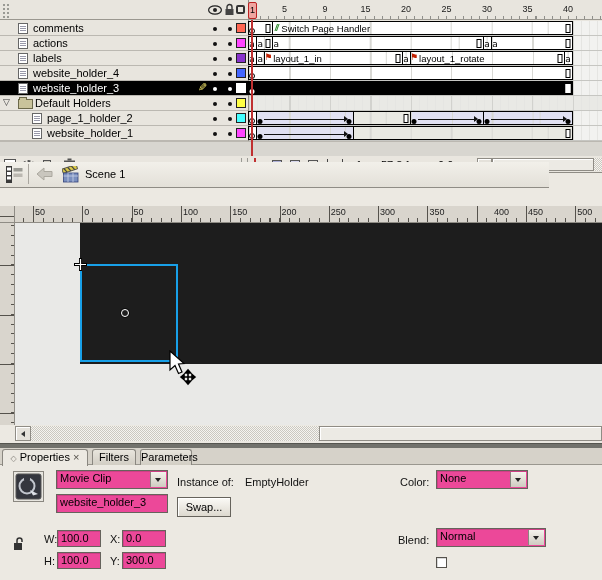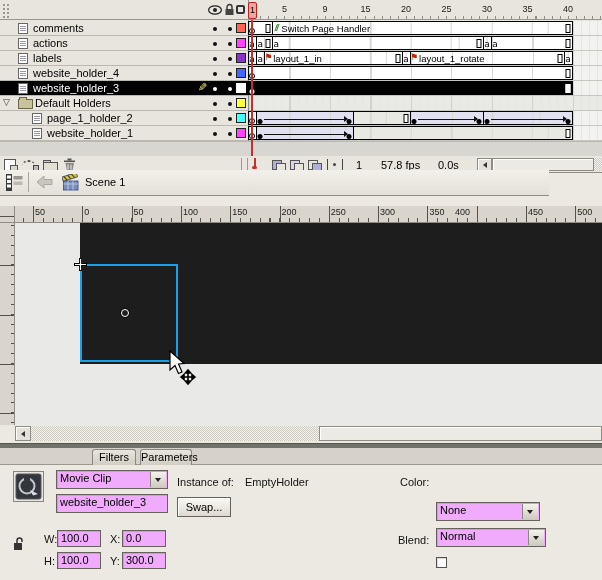--- a/index.html
+++ b/index.html
@@ -48,21 +48,21 @@
   .onion{position:absolute;top:3px;width:15px;height:12px;}
   .sq1{position:absolute;left:1px;top:1px;width:8px;height:8px;background:#AEB0D6;border:1px solid #555;}
   .sq2{position:absolute;left:5px;top:4px;width:8px;height:8px;background:#E9E6DF;border:1px solid #555;}
   .scroll-thumb{background:#ECEAE4;border:1px solid #8F8C85;box-shadow:inset 1px 1px 0 #fff;box-sizing:border-box;}
   .stipple{background-image:linear-gradient(45deg,#CBC8C0 25%,transparent 25%,transparent 75%,#CBC8C0 75%),
            linear-gradient(45deg,#CBC8C0 25%,transparent 25%,transparent 75%,#CBC8C0 75%);
            background-size:2px 2px;background-position:0 0,1px 1px;background-color:#F5F4F0;}
   .sb-arrow{background:#E4E1DA;border:1px solid #8F8C85;box-sizing:border-box;box-shadow:inset 1px 1px 0 #fff;}
   .tri-left{width:0;height:0;border-right:4px solid #333;border-top:3px solid transparent;border-bottom:3px solid transparent;margin:3px auto;}
   
-  #editbar{left:0;top:170px;width:549px;height:26px;background:linear-gradient(#F2F0EA,#E3E0D8);border-bottom:1px solid #8F8C85;box-sizing:border-box;}
+  #editbar{left:0;top:162px;width:549px;height:26px;background:linear-gradient(#F2F0EA,#E3E0D8);border-bottom:1px solid #8F8C85;box-sizing:border-box;}
   
   #stagewrap{left:0;top:199px;width:602px;height:244px;background:#ECE9E2;}
   #hruler{left:15px;top:7px;width:587px;height:17px;background:#D9D5CD;border-bottom:1px solid #8F8C85;box-sizing:border-box;
       background-image:repeating-linear-gradient(90deg,#55524C 0 1px,transparent 1px 9.86px);
       background-size:100% 4px;background-position:8px 12px;background-repeat:no-repeat;}
   #vruler{left:0;top:24px;width:15px;height:203px;background:#D9D5CD;border-right:1px solid #8F8C85;box-sizing:border-box;
       background-image:repeating-linear-gradient(180deg,#55524C 0 1px,transparent 1px 9.86px);
       background-size:4px 100%;background-position:11px 2px;background-repeat:no-repeat;}
   .hr-lab{position:absolute;top:1px;font-size:9px;color:#222;}
   .hr-tick{position:absolute;top:0;width:1px;height:16px;background:#55524C;}
@@ -72,21 +72,21 @@
   #stage-rect{position:absolute;left:65px;top:0;width:522px;height:141px;}
   #sel-rect{position:absolute;left:65px;top:41px;width:98px;height:98px;border:2px solid;box-sizing:border-box;}
   #hscroll{left:0;top:226px;width:602px;height:17px;background:#ECE9E2;}
   
   #propsep{left:0;top:443px;width:602px;height:5px;background:#72726C;border-top:1px solid #55554F;box-sizing:border-box;}
   #props{left:0;top:448px;width:602px;height:132px;background:#ECE9E2;}
   #tabstrip{position:absolute;left:0;top:0;width:602px;height:17px;background:#D6D2C9;border-bottom:1px solid #9A978F;box-sizing:border-box;}
   .tab{position:absolute;top:1px;height:16px;border:1px solid #8A8780;border-bottom:none;border-radius:3px 3px 0 0;
        font-size:11px;line-height:15px;text-align:center;box-sizing:border-box;background:linear-gradient(#E8E5DD,#D2CEC4);}
   .tab.active{background:#ECE9E2;height:17px;z-index:2;}
-  .field{position:absolute;background:#f0abfc;border:1px solid #66635C;box-sizing:border-box;font-size:11px;line-height:15px;padding-left:3px;
+  .field{position:absolute;background:#ec4899;border:1px solid #66635C;box-sizing:border-box;font-size:11px;line-height:15px;padding-left:3px;
          box-shadow:inset 1px 1px 0 rgba(0,0,0,0.12);}
   .combo-btn{position:absolute;right:1px;top:1px;bottom:1px;width:15px;background:linear-gradient(#F4F2EC,#CFCBC1);border-left:1px solid #8A8780;}
   .combo-btn:after{content:"";position:absolute;left:4px;top:6px;width:0;height:0;border-top:4px solid #222;border-left:3.5px solid transparent;border-right:3.5px solid transparent;}
   .plabel{position:absolute;font-size:11px;color:#111;}
   #swapbtn{position:absolute;background:linear-gradient(#FBFAF6,#DDD9CF);border:1px solid #66635C;box-shadow:inset 1px 1px 0 #fff;
      font-size:11px;text-align:center;line-height:18px;box-sizing:border-box;}
   #cb-cache{position:absolute;width:11px;height:11px;background:#fff;border:1px solid #55524C;box-sizing:border-box;box-shadow:inset 1px 1px 0 rgba(0,0,0,.15);}
 </style>
 </head>
 <body>
@@ -376,21 +376,21 @@
         <div class="hr-lab" style="left: 217.2px;">150</div>
         <div class="hr-tick" style="left: 264.5px;"></div>
         <div class="hr-lab" style="left: 266.5px;">200</div>
         <div class="hr-tick" style="left: 313.8px;"></div>
         <div class="hr-lab" style="left: 315.8px;">250</div>
         <div class="hr-tick" style="left: 363.1px;"></div>
         <div class="hr-lab" style="left: 365.1px;">300</div>
         <div class="hr-tick" style="left: 412.4px;"></div>
         <div class="hr-lab" style="left: 414.4px;">350</div>
         <div class="hr-tick" style="left: 461.7px;"></div>
-        <div class="hr-lab" style="left: 440px;">400</div>
+        <div class="hr-lab" style="left: 479px;">400</div>
         <div class="hr-tick" style="left: 511px;"></div>
         <div class="hr-lab" style="left: 513px;">450</div>
         <div class="hr-tick" style="left: 560.3px;"></div>
         <div class="hr-lab" style="left: 562.3px;">500</div>
       </div>
     <div class="abs" id="vruler">
         <div class="vr-tick" style="top: -7px;"></div>
         <div class="vr-lab" style="top: -9px;">550</div>
         <div class="vr-tick" style="top: 42.3px;"></div>
         <div class="vr-lab" style="top: 40.3px;">600</div>
@@ -422,20 +422,25 @@
           <div class="tri-left" style="margin-top:4px;"></div>
         </div>
       <div class="abs stipple" style="left:31px;top:1px;width:288px;height:15px;"></div>
       <div class="abs scroll-thumb" style="left:319px;top:1px;width:283px;height:15px;"></div>
     </div>
   </div>
 
   <div class="abs" id="propsep"></div>
   <div class="abs" id="props">
     <div id="tabstrip">
+      <div class="tab active" style="left:2px;width:86px;">
+        <span style="color:#8a8780;font-size:8px;">◇</span>
+        <span>Properties</span>
+        <span style="color:#55524C;">×</span>
+      </div>
       <div class="tab" style="left:92px;width:44px;">Filters</div>
       <div class="tab" style="left:140px;width:52px;">Parameters</div>
     </div>
     <svg class="abs" style="left:13px;top:23px;" width="31" height="31">
       <rect x="0.5" y="0.5" width="30" height="30" fill="#E8E6E0" stroke="#8A8780"></rect>
       <rect x="3" y="3" width="25" height="25" fill="#34363E" stroke="#555" rx="2"></rect>
       <circle cx="14" cy="15" r="7.5" fill="none" stroke="#C2C6CE" stroke-width="2"></circle>
       <rect x="11" y="5" width="6" height="4" fill="#34363E"></rect>
       <path d="M17 19 L25 23 L20 24.5 Z" fill="#DDE0E6"></path>
       </svg>
@@ -453,21 +458,21 @@
       </svg>
     <div class="plabel" style="left:44px;top:85px;">W:</div>
     <div class="field" style="left:57px;top:82px;width:44px;height:17px;">100.0</div>
     <div class="plabel" style="left:110px;top:85px;">X:</div>
     <div class="field" style="left:122px;top:82px;width:44px;height:17px;">0.0</div>
     <div class="plabel" style="left:44px;top:107px;">H:</div>
     <div class="field" style="left:57px;top:104px;width:44px;height:17px;">100.0</div>
     <div class="plabel" style="left:110px;top:107px;">Y:</div>
     <div class="field" style="left:122px;top:104px;width:44px;height:17px;">300.0</div>
     <div class="plabel" style="left:400px;top:28px;">Color:</div>
-    <div class="field" style="left:436px;top:22px;width:104px;height:19px;margin-top:32px;">
+    <div class="field" style="left:436px;top:22px;width:92px;height:19px;">
       <span>None</span>
       <span class="combo-btn"></span>
     </div>
     <div class="plabel" style="left:398px;top:86px;">Blend:</div>
     <div class="field" style="left:436px;top:80px;width:110px;height:19px;">
       <span>Normal</span>
       <span class="combo-btn"></span>
     </div>
     <div id="cb-cache" style="left:436px;top:109px;"></div>
   </div>

